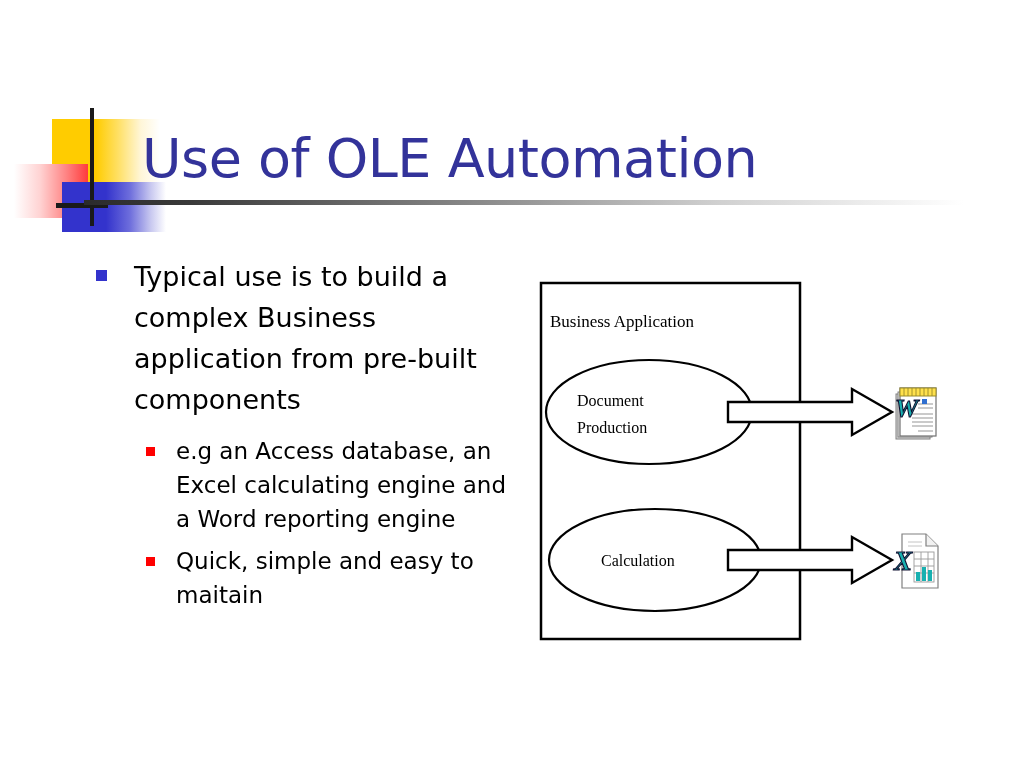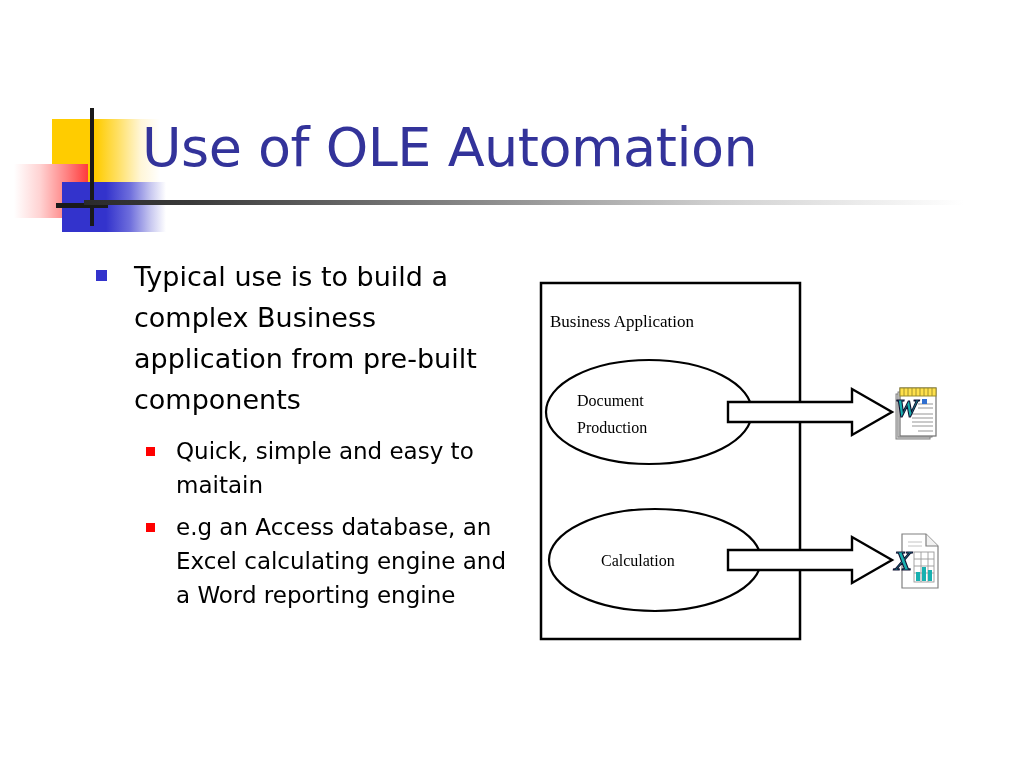--- a/index.html
+++ b/index.html
@@ -65,21 +65,21 @@
   .deco-hline {
     left: 56px; top: 203px;
     width: 52px; height: 5px;
     background: #1a1a1a;
   }
 
   
   #title {
     position: absolute;
     left: 142px;
-    top: 117px;
+    top: 128px;
     width: 840px;
     color: #33339A;
     font-family: "DejaVu Sans", sans-serif;
     font-size: 54px;
     line-height: 62px;
     font-weight: 400;
     letter-spacing: -0.5px;
     white-space: nowrap;
   }
 
@@ -176,25 +176,25 @@
   <div id="body-col">
 
     <div class="bullet-l1">
       <span class="marker"></span>
       <span>Typical use is to build a complex Business application from pre-built components</span>
     </div>
 
     <div class="sub-list">
       <div class="bullet-l2">
         <span class="marker"></span>
-        <span>Quick, simple and easy to maitain</span>
+        <span>e.g an Access database, an Excel calculating engine and a Word reporting engine</span>
       </div>
       <div class="bullet-l2">
         <span class="marker"></span>
-        <span>e.g an Access database, an Excel calculating engine and a Word reporting engine</span>
+        <span>Quick, simple and easy to maitain</span>
       </div>
     </div>
 
   </div>
 
   <div id="diagram">
     <svg width="470" height="390" viewBox="0 0 470 390" xmlns="http://www.w3.org/2000/svg">
 
       <rect x="21" y="13" width="259" height="356" fill="#ffffff" stroke="#000000" stroke-width="2.5"></rect>
 

